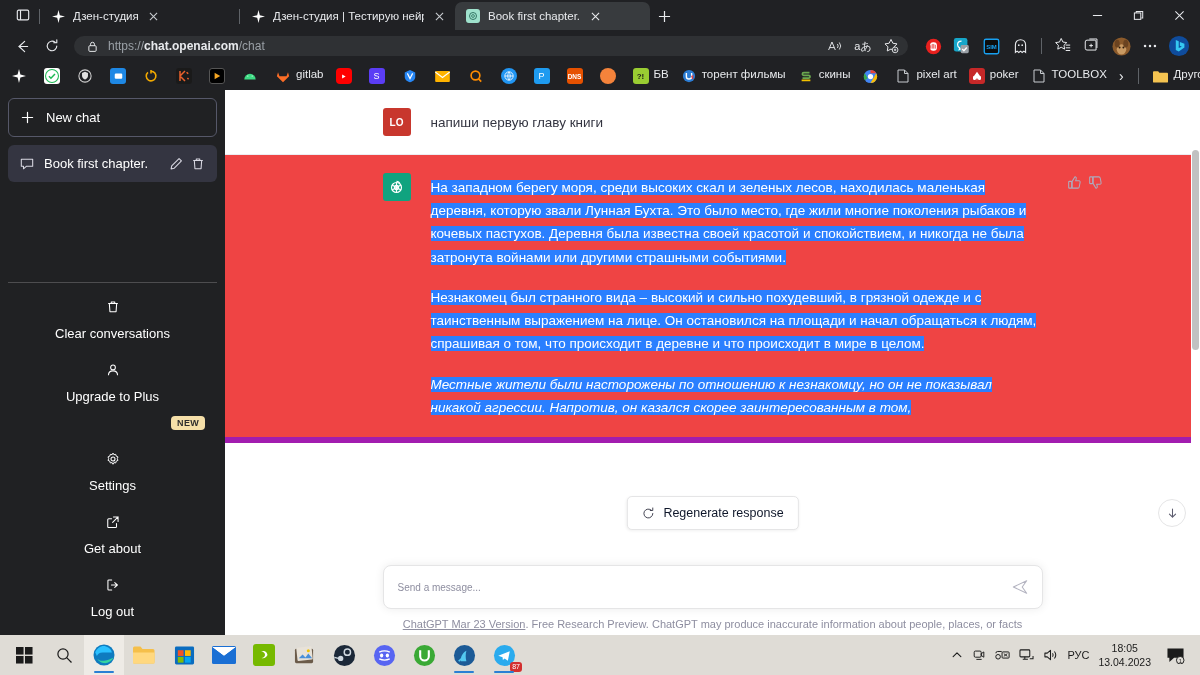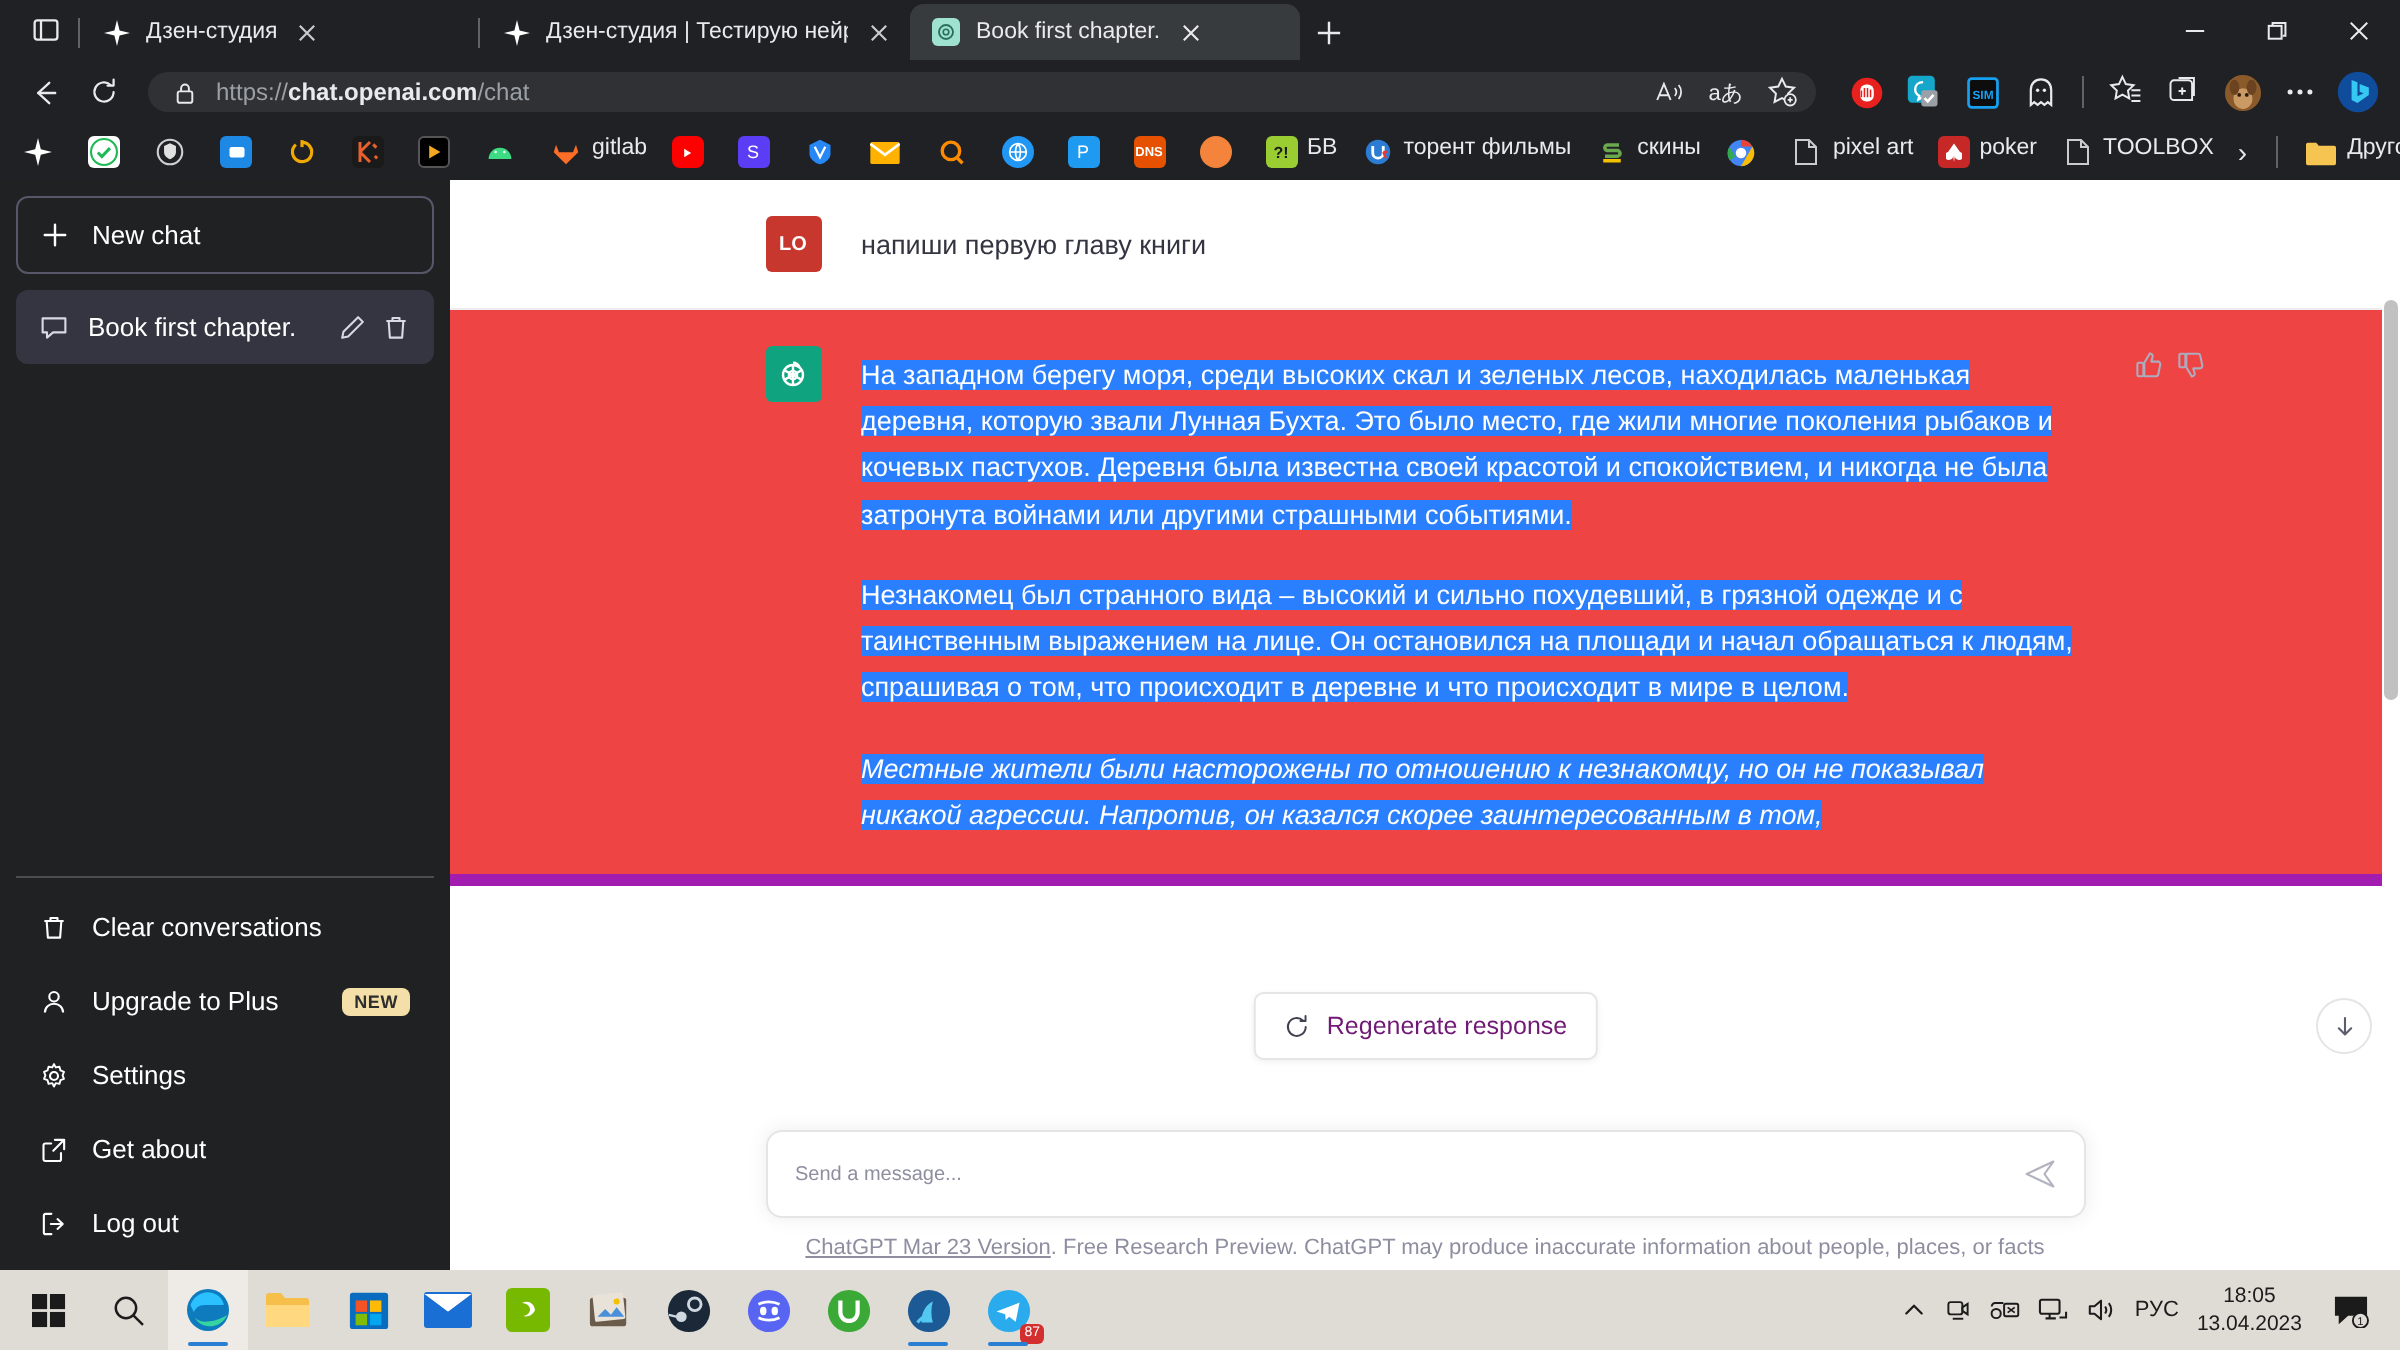--- a/index.html
+++ b/index.html
@@ -89,21 +89,21 @@
   .convo {
     display: flex; align-items: center; gap: 10px;
     background: #343541; border-radius: 6px; padding: 11px 12px; font-size: 13px; color: #fff;
   }
   .convo .ctitle { flex: 1; white-space: nowrap; overflow: hidden; text-overflow: ellipsis; }
   .convo .cact { display: flex; gap: 8px; }
   .sidebar-spacer { flex: 1; }
   .sb-bottom { border-top: 1px solid #4d4d4f; padding-top: 6px; }
   .sb-item {
     display: flex; align-items: center; gap: 12px;
-    padding: 11px 12px; font-size: 13px; color: #fff; border-radius: 6px;
+    padding: 11px 12px; font-size: 13px; color: #fff; border-radius: 6px; flex-direction: column;
   }
   .sb-item .lbl { flex: 0 0 auto; }
   .badge-new {
     margin-left: auto; background: #f5dfa8; color: #2d2d2d;
     font-size: 9px; font-weight: 700; padding: 2px 6px; border-radius: 4px; letter-spacing: .3px;
   }
 
   
   .chat { flex: 1; position: relative; background: #fff; overflow: hidden; }
   .msg { display: flex; padding: 18px 0; }
@@ -116,21 +116,21 @@
   .msg-body { flex: 1; font-size: 13.5px; line-height: 1.72; color: #343541; padding-top: 3px; }
   .msg-body p { margin-bottom: 17px; }
   .msg-body p:last-child { margin-bottom: 0; font-style: italic; }
   .sel { background: #2a7fff; color: #fff; box-decoration-break: clone; -webkit-box-decoration-break: clone; }
   .msg-actions { position: absolute; right: -60px; top: 2px; display: flex; gap: 6px; color: #acacbe; }
 
   .regen {
     position: absolute; left: 50%; transform: translateX(-50%);
     top: 406px;
     background: #fff; border: 1px solid #e5e5e6; border-radius: 5px;
-    padding: 9px 14px; font-size: 12.5px; color: #701a75;
+    padding: 9px 14px; font-size: 12.5px; color: #0f172a;
     display: flex; align-items: center; gap: 9px;
     box-shadow: 0 1px 3px rgba(0,0,0,.06);
   }
   .scrolldown {
     position: absolute; right: 14px; top: 409px;
     width: 28px; height: 28px; border-radius: 50%;
     border: 1px solid #e5e5e6; background: #fff;
     display: flex; align-items: center; justify-content: center; color: #5c5c6e;
   }
 

